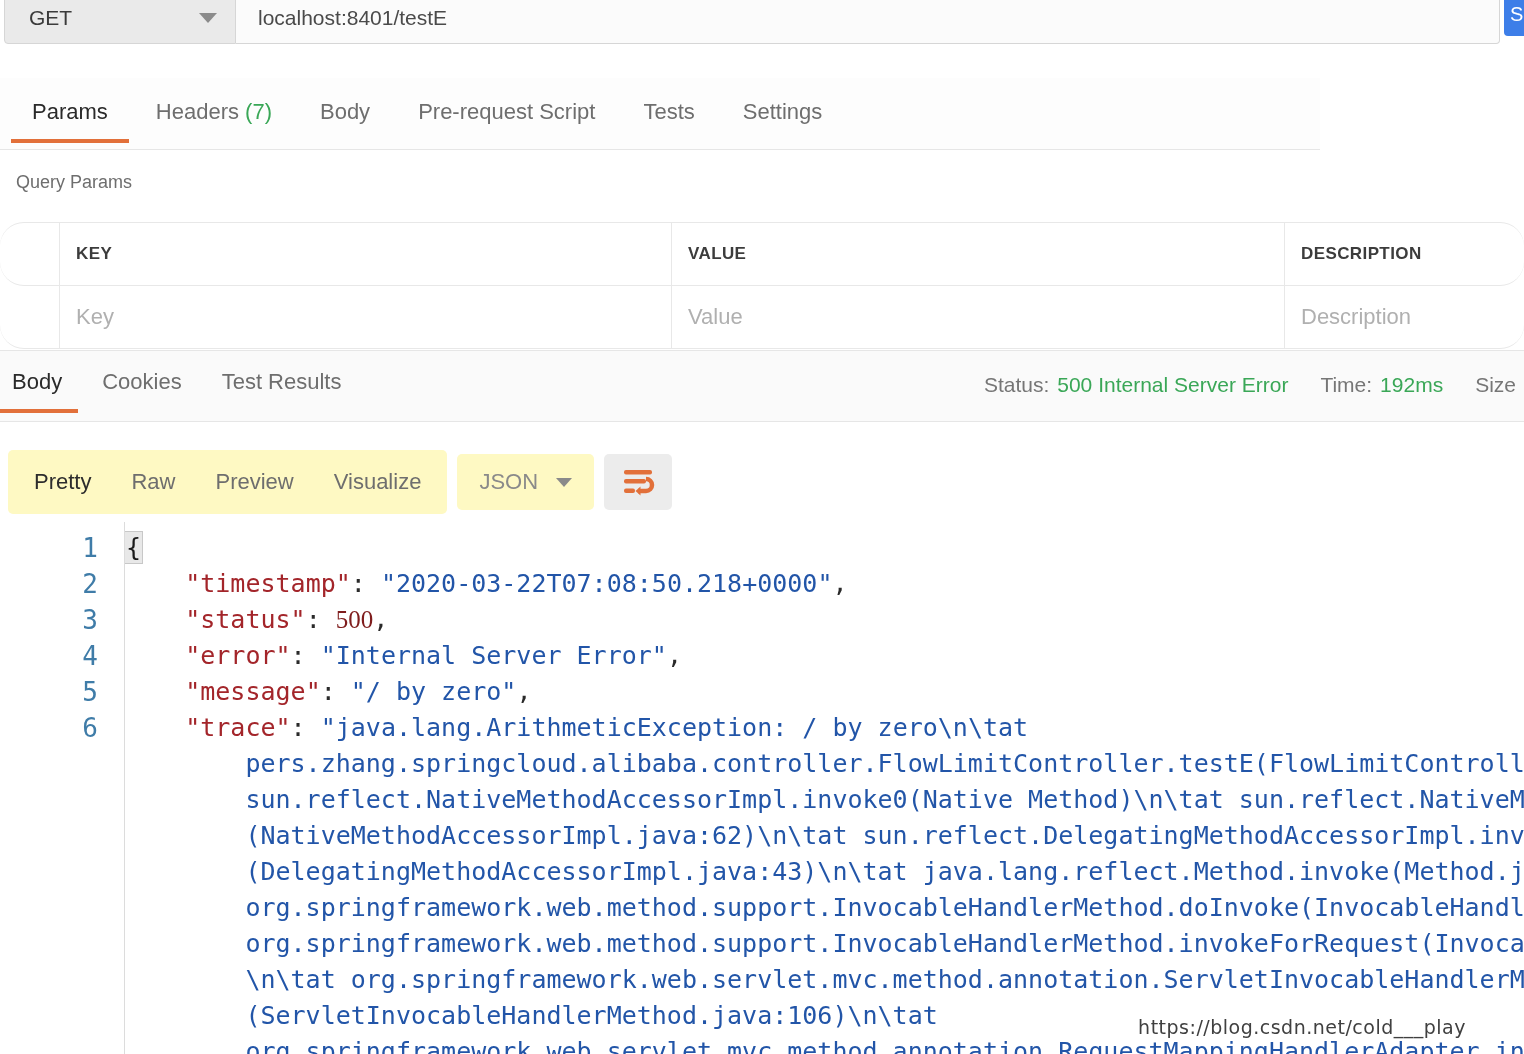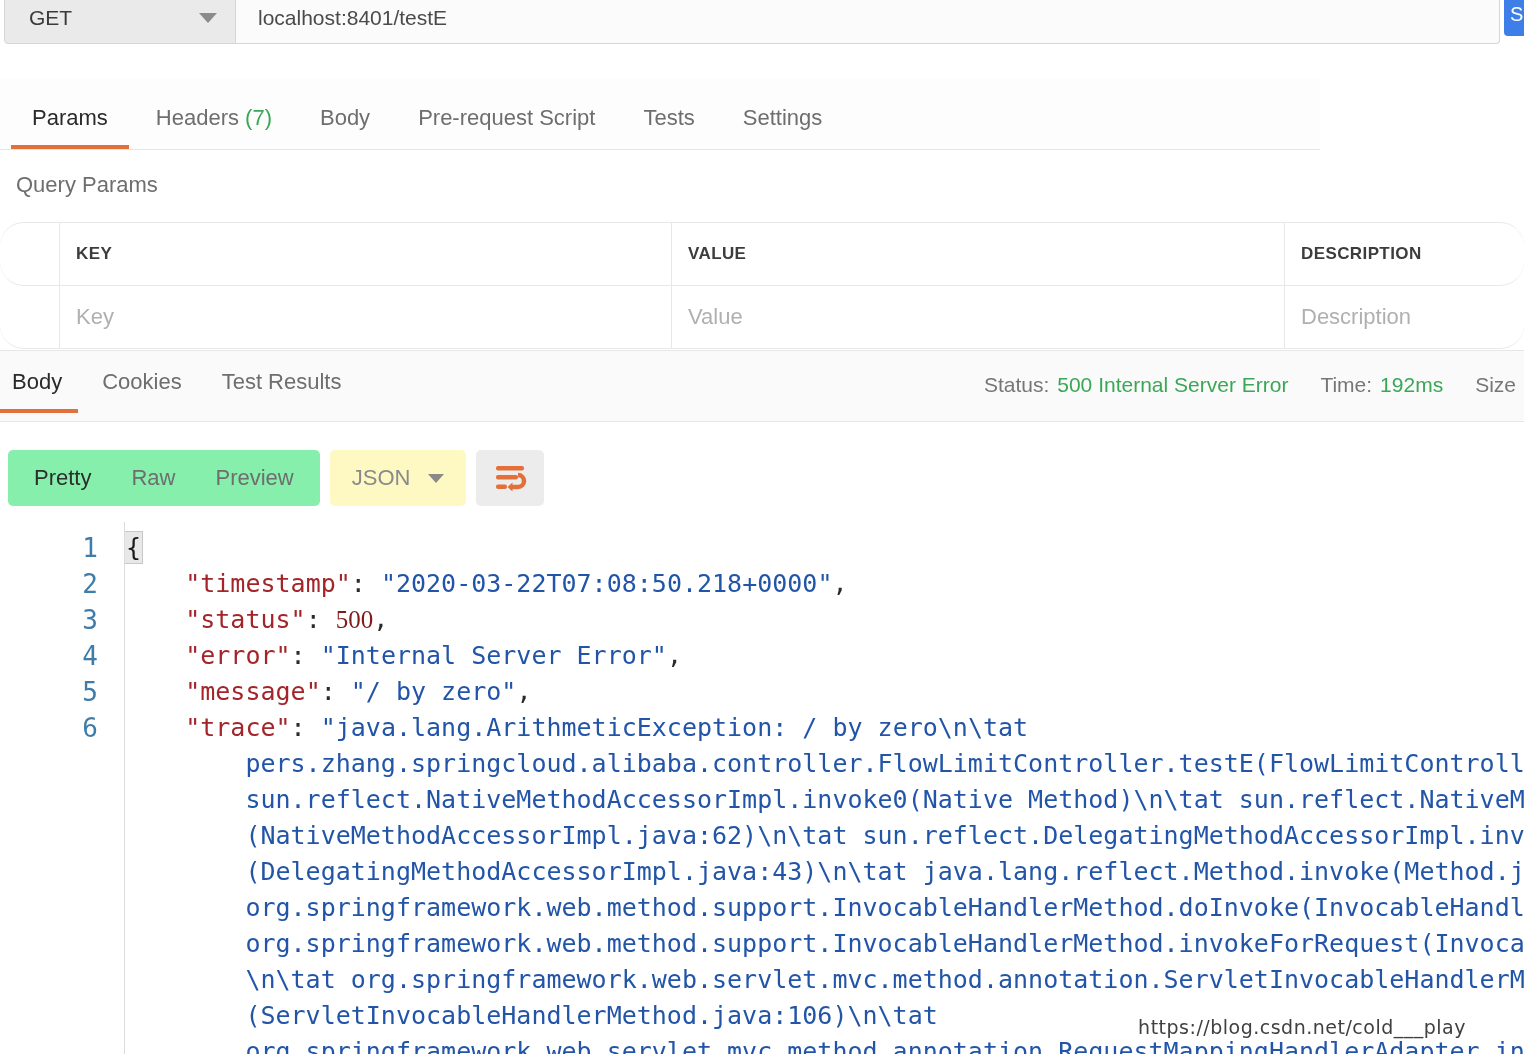--- a/index.html
+++ b/index.html
@@ -74,21 +74,21 @@
     text-indent: 6px;
     cursor: pointer;
   }
 
   
   .req-tabs {
     position: absolute;
     left: 0; top: 78px;
     width: 1320px; height: 72px;
     display: flex;
-    align-items: flex-end;
+    align-items: center;
     border-bottom: 1px solid #e6e6e6;
     background: #fdfdfd;
     padding-left: 8px;
   }
   .req-tab {
     position: relative;
     padding: 14px 24px 18px 24px;
     font-size: 22px;
     color: #6e6e6e;
     cursor: pointer;
@@ -101,21 +101,21 @@
     left: 3px; right: 3px; bottom: 0;
     height: 4px;
     background: #e2703a;
   }
   .req-tab .count { color: #3aa757; }
 
   
   .qp-title {
     position: absolute;
     left: 16px; top: 172px;
-    font-size: 22px;
+    font-size: 18px;
     color: #6e6e6e;
   }
   .params-table {
     position: absolute;
     left: 0; top: 222px;
     width: 1524px;
   }
   .ptr {
     display: flex;
     border-top: 1px solid #e8e8e8;
@@ -188,25 +188,25 @@
 
   
   .fmt-toolbar {
     position: absolute;
     left: 8px; top: 450px;
     display: flex;
     align-items: center;
     gap: 10px;
   }
   .fmt-group {
-    background: #86efac;
+    background: #fef9c3;
     border-radius: 5px;
     display: flex;
     align-items: center;
-    height: 56px;
+    height: 64px;
     padding: 0 6px;
   }
   .fmt-item {
     padding: 0 20px;
     font-size: 22px;
     color: #6e6e6e;
     cursor: pointer;
     line-height: 56px;
   }
   .fmt-item.active { color: #2d2d2d; }
@@ -381,20 +381,21 @@
       <span class="meta-value">192ms</span>
       <span class="meta-label last">Size</span>
     </div>
   </div>
 
   <div class="fmt-toolbar">
     <div class="fmt-group">
       <div class="fmt-item active">Pretty</div>
       <div class="fmt-item">Raw</div>
       <div class="fmt-item">Preview</div>
+      <div class="fmt-item">Visualize</div>
     </div>
     <div class="fmt-select">
       <span>JSON</span>
       <span class="caret"></span>
     </div>
     <div class="wrap-btn">
       <svg width="34" height="30" viewBox="0 0 34 30">
         <rect x="3" y="3" width="28" height="4.5" rx="2" fill="#e2703a"></rect>
         <rect x="3" y="12" width="22" height="4.5" rx="2" fill="#e2703a"></rect>
         <path d="M25 12 a6 6 0 0 1 0 12 L17 24" fill="none" stroke="#e2703a" stroke-width="4.5"></path>

